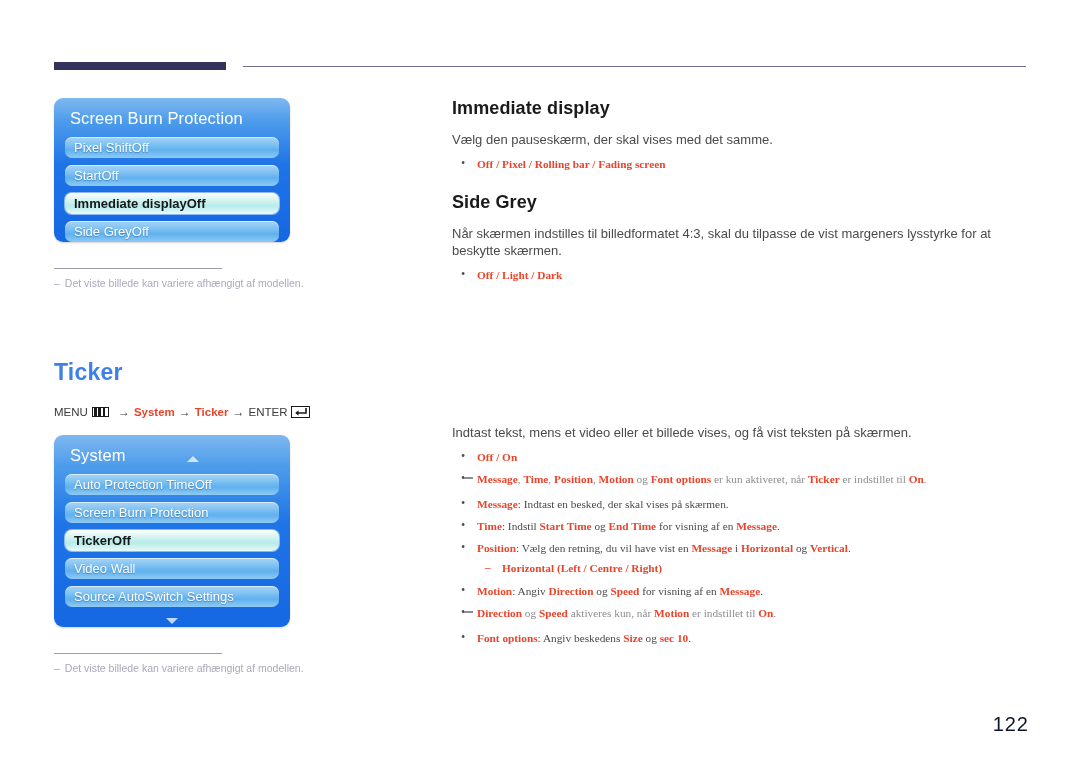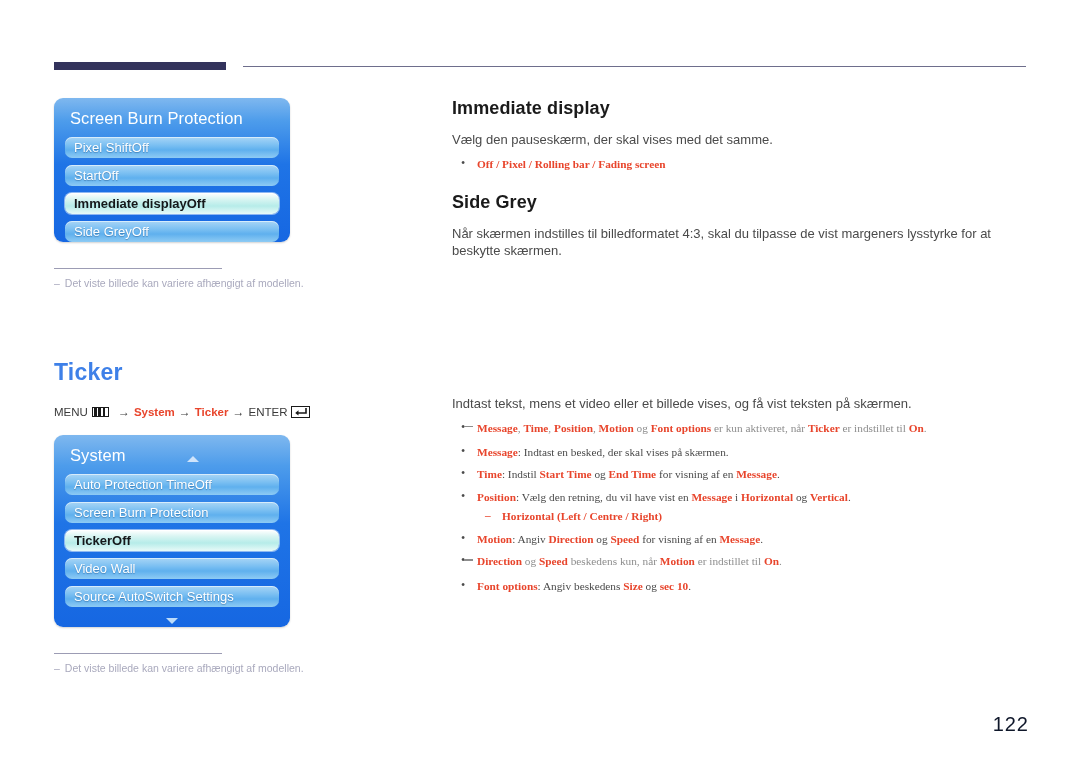--- a/index.html
+++ b/index.html
@@ -390,27 +390,35 @@
   <p class="body">Vælg den pauseskærm, der skal vises med det samme.</p>
   <ul class="bullets">
     <li>
       <span class="acc">Off / Pixel / Rolling bar / Fading screen</span>
     </li>
   </ul>
 
   <div style="height:14px"></div>
   <h2 class="sec-title">Side Grey</h2>
   <p class="body">Når skærmen indstilles til billedformatet 4:3, skal du tilpasse de vist margeners lysstyrke for at beskytte skærmen.</p>
+  <ul class="bullets">
+    <li>
+      <span class="acc">Off / Light / Dark</span>
+    </li>
+  </ul>
 
   <div class="spacer-ticker"></div>
 
   <p class="body" style="margin-top:16px">Indtast tekst, mens et video eller et billede vises, og få vist teksten på skærmen.</p>
 
   <ul class="bullets">
 
+    <li>
+      <span class="acc">Off / On</span>
+    </li>
 
     <li style="list-style:none;padding:0;margin:0">
       <div class="subnote">
         <span class="acc">Message</span><span class="dim">, </span><span class="acc">Time</span><span class="dim">, </span><span class="acc">Position</span><span class="dim">, </span><span class="acc">Motion</span><span class="dim"> og </span><span class="acc">Font options</span><span class="dim"> er kun aktiveret, når </span><span class="acc">Ticker</span><span class="dim"> er indstillet til </span><span class="acc">On</span><span class="dim">.</span>
       </div>
     </li>
 
     <li>
       <span class="acc">Message</span><span>: Indtast en besked, der skal vises på skærmen.</span>
     </li>
@@ -428,21 +436,21 @@
         </li>
       </ul>
     </li>
 
     <li>
       <span class="acc">Motion</span><span>: Angiv </span><span class="acc">Direction</span><span> og </span><span class="acc">Speed</span><span> for visning af en </span><span class="acc">Message</span><span>.</span>
     </li>
 
     <li style="list-style:none;padding:0;margin:0">
       <div class="subnote">
-        <span class="acc">Direction</span><span class="dim"> og </span><span class="acc">Speed</span><span class="dim"> beskedens kun, når </span><span class="acc">Motion</span><span class="dim"> er indstillet til </span><span class="acc">On</span><span class="dim">.</span>
+        <span class="acc">Direction</span><span class="dim"> og </span><span class="acc">Speed</span><span class="dim"> aktiveres kun, når </span><span class="acc">Motion</span><span class="dim"> er indstillet til </span><span class="acc">On</span><span class="dim">.</span>
       </div>
     </li>
 
     <li>
       <span class="acc">Font options</span><span>: Angiv beskedens </span><span class="acc">Size</span><span> og </span><span class="acc">sec 10</span><span>.</span>
     </li>
 
   </ul>
 </div>
 

